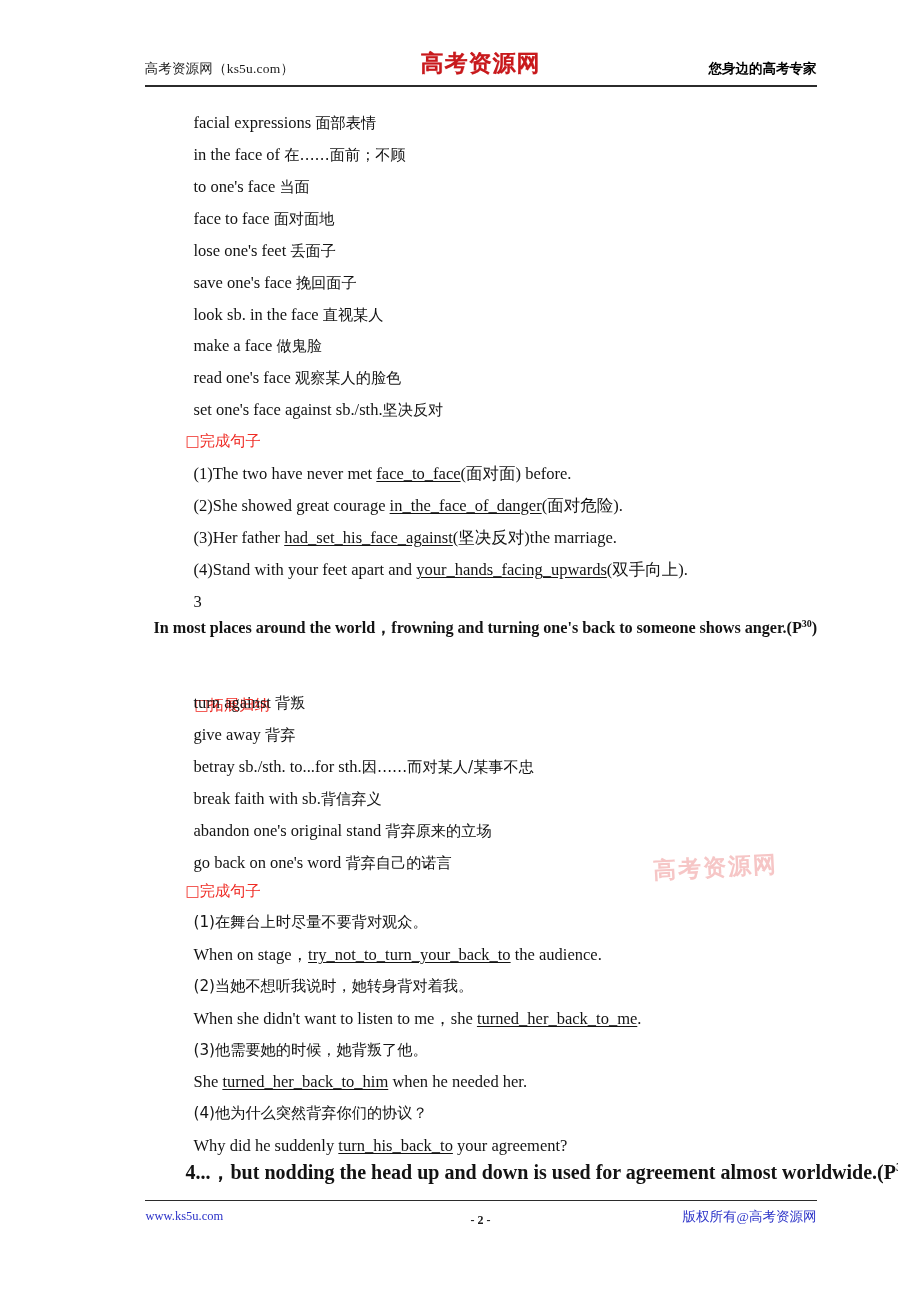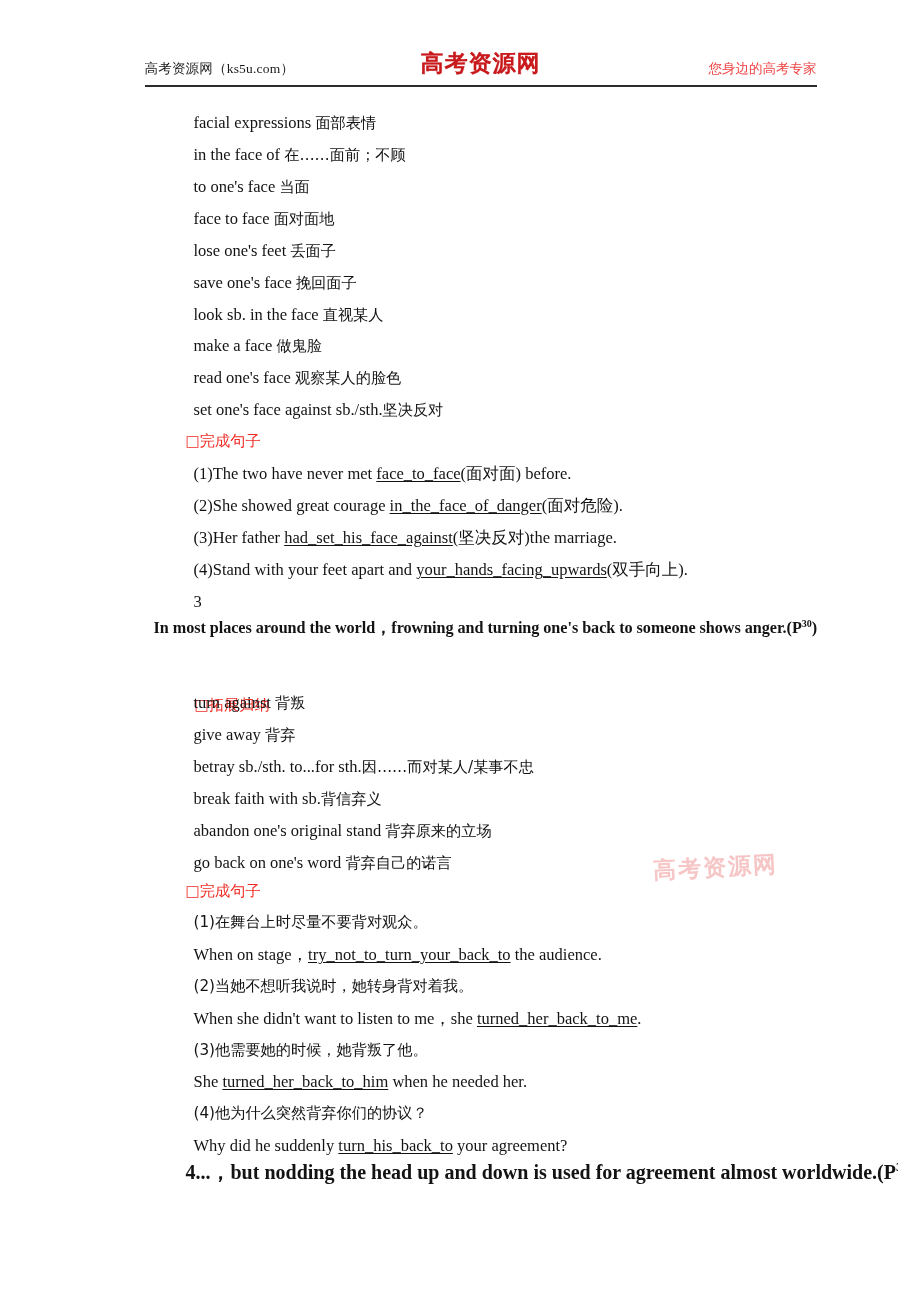--- a/index.html
+++ b/index.html
@@ -50,22 +50,23 @@
     white-space: nowrap;
     letter-spacing: 1px;
     text-shadow: 0.4px 0 0 rgba(200,25,28,0.45);
   }
   #header .hdr-right {
     position: absolute;
     right: 0;
     top: 12px;
     font-family: "Liberation Serif", "DejaVu Serif", serif;
     font-size: 13.5px;
-    color: #ef4444;
-    white-space: nowrap;
+    color: #000000;
+    white-space: nowrap;
+    font-weight: bold;
   }
   #header .hdr-rule {
     position: absolute;
     left: 0;
     right: 0;
     top: 37px;
     height: 0;
     border-top: 2.2px solid #2b2b2b;
   }
 
@@ -225,14 +226,20 @@
     <div class="line ln-body cn" style="top:1043px">(3)他需要她的时候，她背叛了他。</div>
     <div class="line ln-body" style="top:1074px"><span>She </span><span class="u">turned_her_back_to_him</span><span> when he needed her.</span></div>
 
     <div class="line ln-body cn" style="top:1106px">(4)他为什么突然背弃你们的协议？</div>
     <div class="line ln-body" style="top:1138px"><span>Why did he suddenly </span><span class="u">turn_his_back_to</span><span> your agreement?</span></div>
 
     <div class="line ln-bold-inset" style="top:1162px"><span>4...，but nodding the head up and down is used for agreement almost worldwide.(P</span><sup>30</sup><span>)</span></div>
 
   </div>
 
+  <div id="footer">
+    <div class="ftr-rule"></div>
+    <div class="ftr-left">www.ks5u.com</div>
+    <div class="ftr-center">- 2 -</div>
+    <div class="ftr-right">版权所有@高考资源网</div>
+  </div>
 
 </div>
 
 </body></html>

